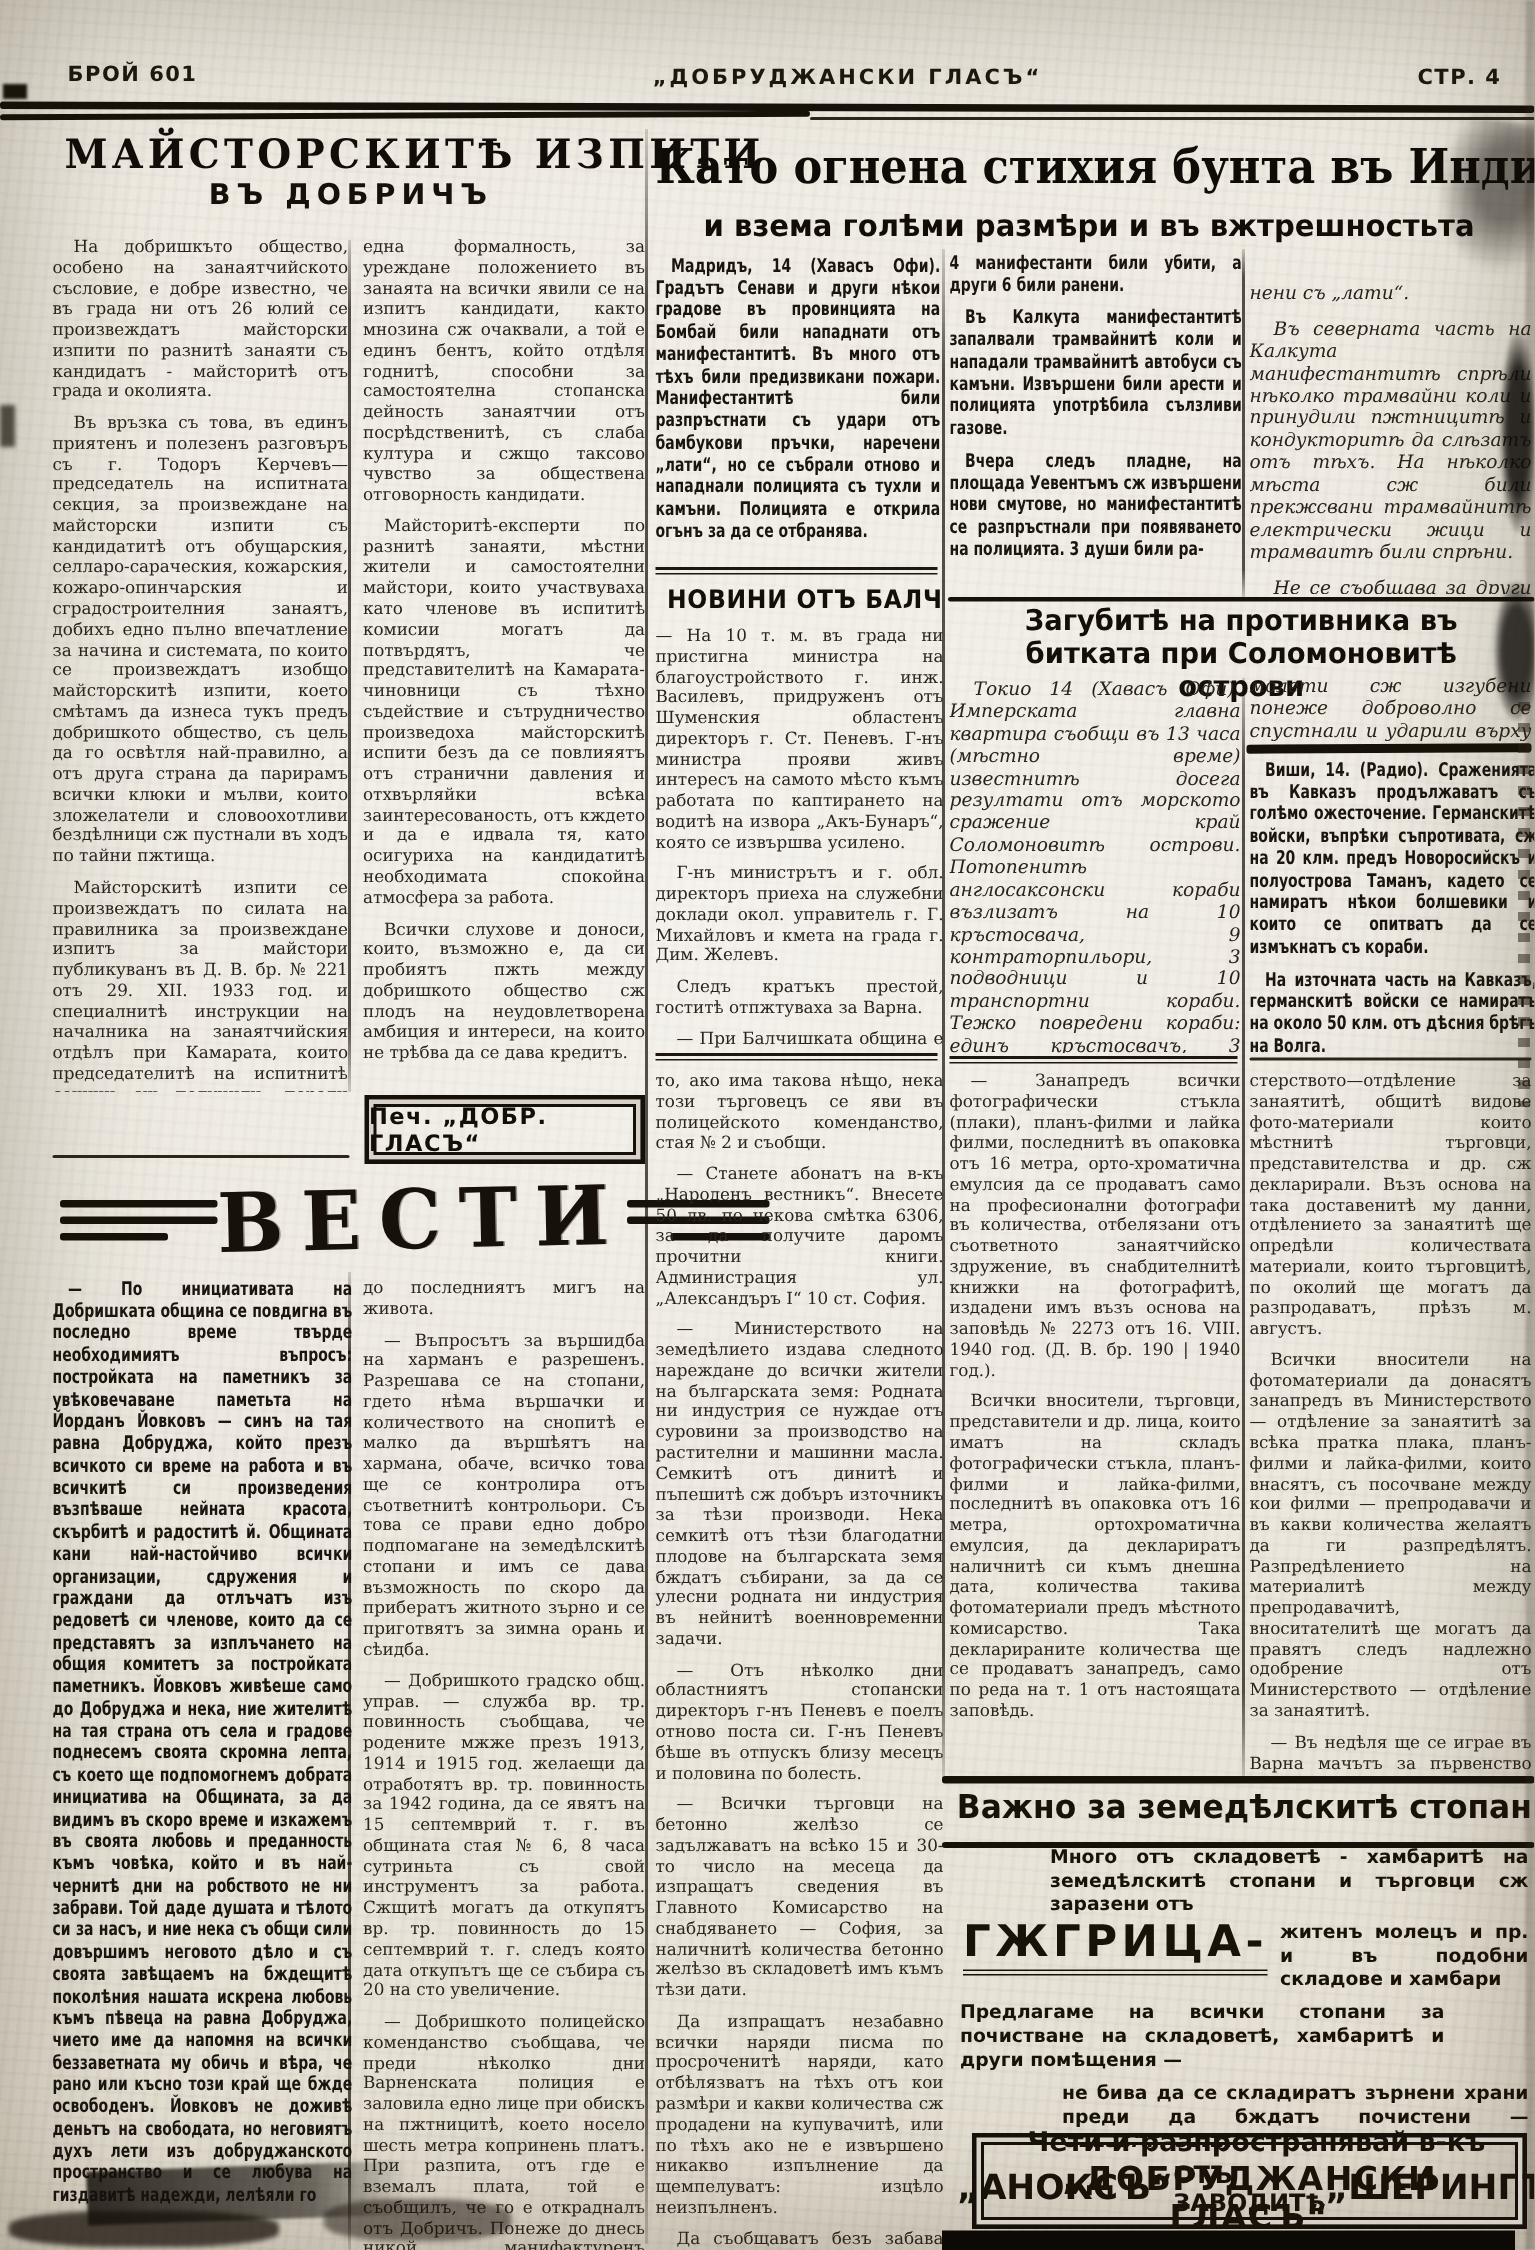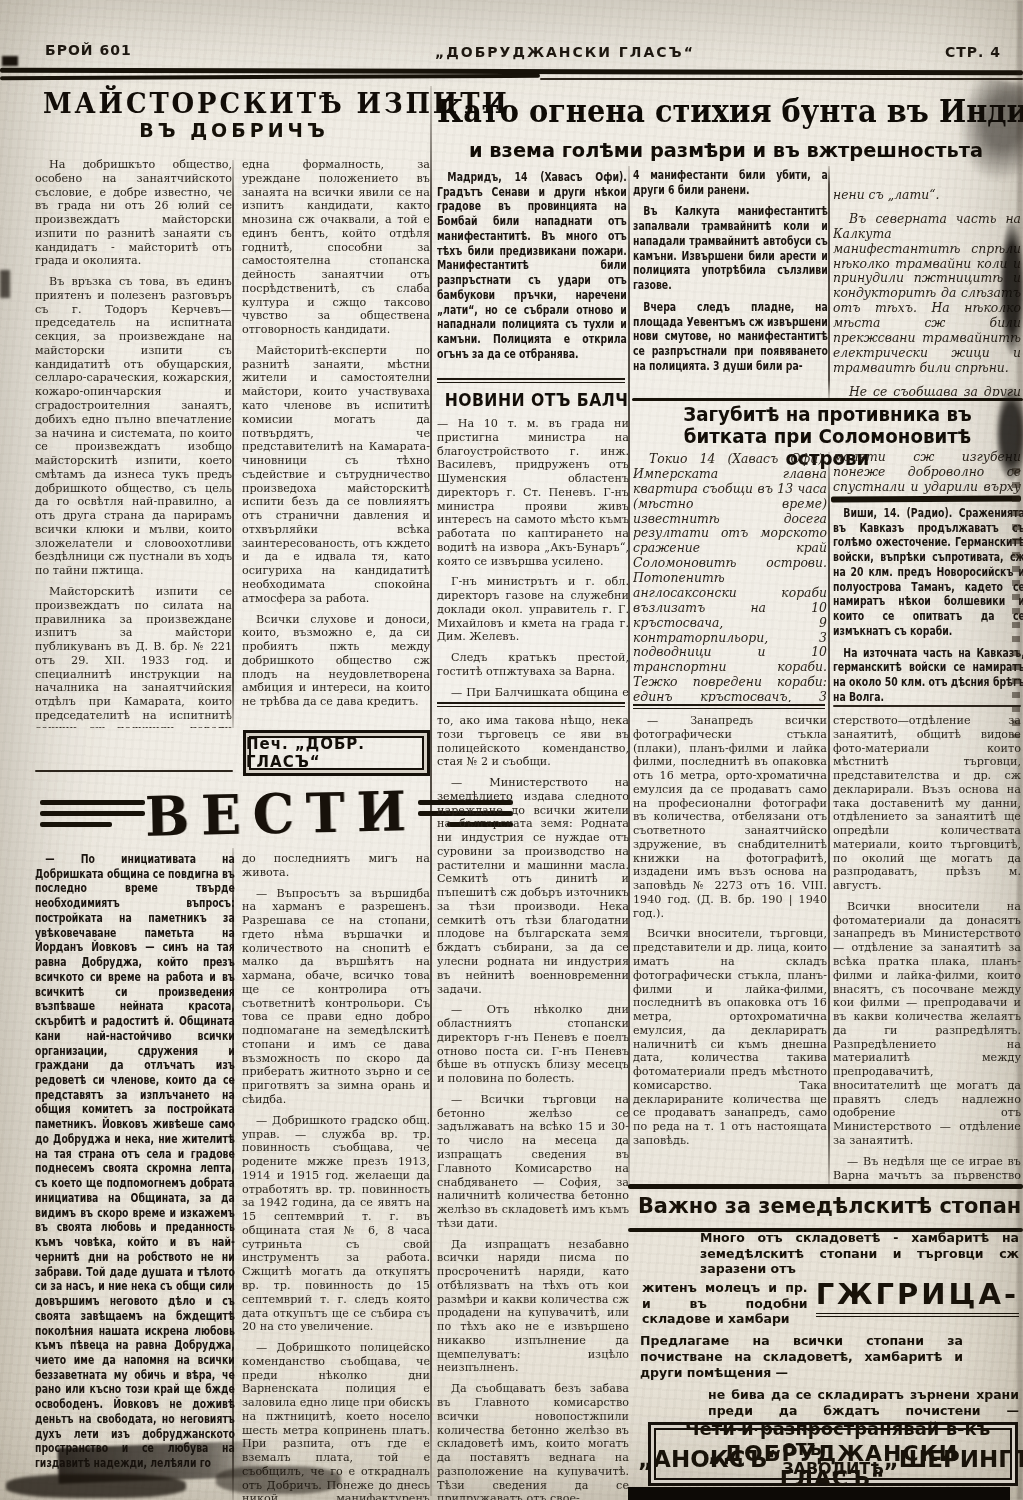--- a/index.html
+++ b/index.html
@@ -161,28 +161,29 @@
   <div class="abs clip bold-col" style="left:437px;top:170px;width:190px;height:206px">
     <div class="cond">
         <p>Мадридъ, 14 (Хавасъ Офи). Градътъ Сенави и други нѣкои градове въ провинцията на Бомбай били нападнати отъ манифестантитѣ. Въ много отъ тѣхъ били предизвикани пожари. Манифестантитѣ били разпръстнати съ удари отъ бамбукови пръчки, наречени „лати“, но се събрали отново и нападнали полицията съ тухли и камъни. Полицията е открила огънъ за да се отбранява.</p>
       </div>
   </div>
   <div class="dblrule" style="left:437px;top:378px;width:188px"></div>
 
   <div class="abs clip serif-col" style="left:437px;top:390px;width:192px;height:310px">
     <h3 class="h-balchik">НОВИНИ ОТЪ БАЛЧИКЪ</h3>
     <p class="noind">— На 10 т. м. въ града ни пристигна министра на благоустройството г. инж. Василевъ, придруженъ отъ Шуменския областенъ директоръ г. Ст. Пеневъ. Г-нъ министра прояви живъ интересъ на самото мѣсто къмъ работата по каптирането на водитѣ на извора „Акъ-Бунаръ“, която се извършва усилено.</p>
-    <p>Г-нъ министрътъ и г. обл. директоръ газове на служебни доклади окол. управитель г. Г. Михайловъ и кмета на града г. Дим. Желевъ.</p>
+    <p>Г-нъ министрътъ и г. обл. директоръ приеха на служебни доклади окол. управитель г. Г. Михайловъ и кмета на града г. Дим. Желевъ.</p>
     <p>Следъ кратъкъ престой, гоститѣ отпжтуваха за Варна.</p>
     <p>— При Балчишката община е образувано снабдително бюро, което ще осигури снабдяването на гражданството съ дърва за огрѣвъ презъ зимата.</p>
   </div>
   <div class="dblrule" style="left:437px;top:702px;width:188px"></div>
 
   <div class="abs clip serif-col" style="left:437px;top:714px;width:192px;height:786px">
     <p class="noind">то, ако има такова нѣщо, нека този търговецъ се яви въ полицейското коменданство, стая № 2 и съобщи.</p>
+    <p>— Станете абонатъ на в-къ „Народенъ вестникъ“. Внесете 50 лв. по чекова смѣтка 6306, за да получите даромъ прочитни книги. Администрация ул. „Александъръ I“ 10 ст. София.</p>
     <p>— Министерството на земедѣлието издава следното нареждане до всички жители на българската земя: Родната ни индустрия се нуждае отъ суровини за производство на растителни и машинни масла. Семкитѣ отъ динитѣ и пъпешитѣ сж добъръ източникъ за тѣзи производи. Нека семкитѣ отъ тѣзи благодатни плодове на българската земя бждатъ събирани, за да се улесни родната ни индустрия въ нейнитѣ военновременни задачи.</p>
     <p>— Отъ нѣколко дни областниятъ стопански директоръ г-нъ Пеневъ е поелъ отново поста си. Г-нъ Пеневъ бѣше въ отпускъ близу месецъ и половина по болесть.</p>
     <p>— Всички търговци на бетонно желѣзо се задължаватъ на всѣко 15 и 30-то число на месеца да изпращатъ сведения въ Главното Комисарство на снабдяването — София, за наличнитѣ количества бетонно желѣзо въ складоветѣ имъ къмъ тѣзи дати.</p>
     <p>Да изпращатъ незабавно всички наряди писма по просроченитѣ наряди, като отбѣлязватъ на тѣхъ отъ кои размѣри и какви количества сж продадени на купувачитѣ, или по тѣхъ ако не е извършено никакво изпълнение да щемпелуватъ: изцѣло неизпълненъ.</p>
     <p>Да съобщаватъ безъ забава въ Главното комисарство всички новопостжпили количества бетонно желѣзо въ складоветѣ имъ, които могатъ да поставятъ веднага на разположение на купувачитѣ. Тѣзи сведения да се придружаватъ отъ свое-</p>
   </div>
 
   <div class="abs clip bold-col" style="left:633px;top:168px;width:195px;height:252px">
     <div class="cond">
       <p class="noind">4 манифестанти били убити, а други 6 били ранени.</p>
@@ -228,22 +229,22 @@
     <p>Всички вносители на фотоматериали да донасятъ занапредъ въ Министерството — отдѣление за занаятитѣ за всѣка пратка плака, планъ-филми и лайка-филми, които внасятъ, съ посочване между кои филми — препродавачи и въ какви количества желаятъ да ги разпредѣлятъ. Разпредѣлението на материалитѣ между препродавачитѣ, вноситателитѣ ще могатъ да правятъ следъ надлежно одобрение отъ Министерството — отдѣление за занаятитѣ.</p>
     <p>— Въ недѣля ще се играе въ Варна мачътъ за първенство между мѣстниятъ първенецъ „Царь Борисъ III“ и „Тича“ Варна. Играчитѣ ще потеглятъ довечера. Ние имъ пожелаваме, щото тѣ да се върнатъ съ победа и съ гордость да защитятъ титлата си, както до сега.</p>
   </div>
 
   <div class="abs clip" style="left:628px;top:1184px;width:395px;height:303px">
     <div class="hrule" style="left:0;top:0;width:395px;height:5px"></div>
     <h2 class="ad-bold h-farm" style="margin-top:9px">Важно за земедѣлскитѣ стопани</h2>
     <div class="hrule" style="left:0;top:44px;width:395px;height:4px"></div>
     <div class="ad-bold" style="margin:12px 4px 0 72px;font-size:12.5px;line-height:1.25;text-align:justify">Много отъ складоветѣ - хамбаритѣ на земедѣлскитѣ стопани и търговци сж заразени отъ</div>
     <div style="display:flex;align-items:flex-start;margin:3px 4px 0 14px;gap:8px">
+      <span class="ad-bold pest-word">ГЖГРИЦА-</span>
       <span class="ad-bold" style="font-size:12.5px;line-height:1.25;flex:1;text-align:justify">житенъ молецъ и пр. и въ подобни складове и хамбари</span>
-      <span class="ad-bold pest-word">ГЖГРИЦА-</span>
     </div>
     <div class="ad-bold" style="margin:6px 60px 0 12px;font-size:12.5px;line-height:1.3;text-align:justify">Предлагаме на всички стопани за почистване на складоветѣ, хамбаритѣ и други помѣщения —</div>
     <div class="ad-bold" style="margin:5px 4px 0 80px;font-size:12.5px;line-height:1.3;text-align:justify">не бива да се складиратъ зърнени храни преди да бждатъ почистени — ОБЕЗЗАРАЗЕНИ</div>
     <div class="product-row" style="margin:5px 10px 0 10px">
       <span class="ad-bold" style="font-size:23px">„АНОКСЪ“</span>
       <span class="ad-bold" style="font-size:16px">ОТЪ ЗАВОДИТѢ</span>
       <span class="ad-bold" style="font-size:23px">„ШЕРИНГЪ“</span>
     </div>
 
   </div>

